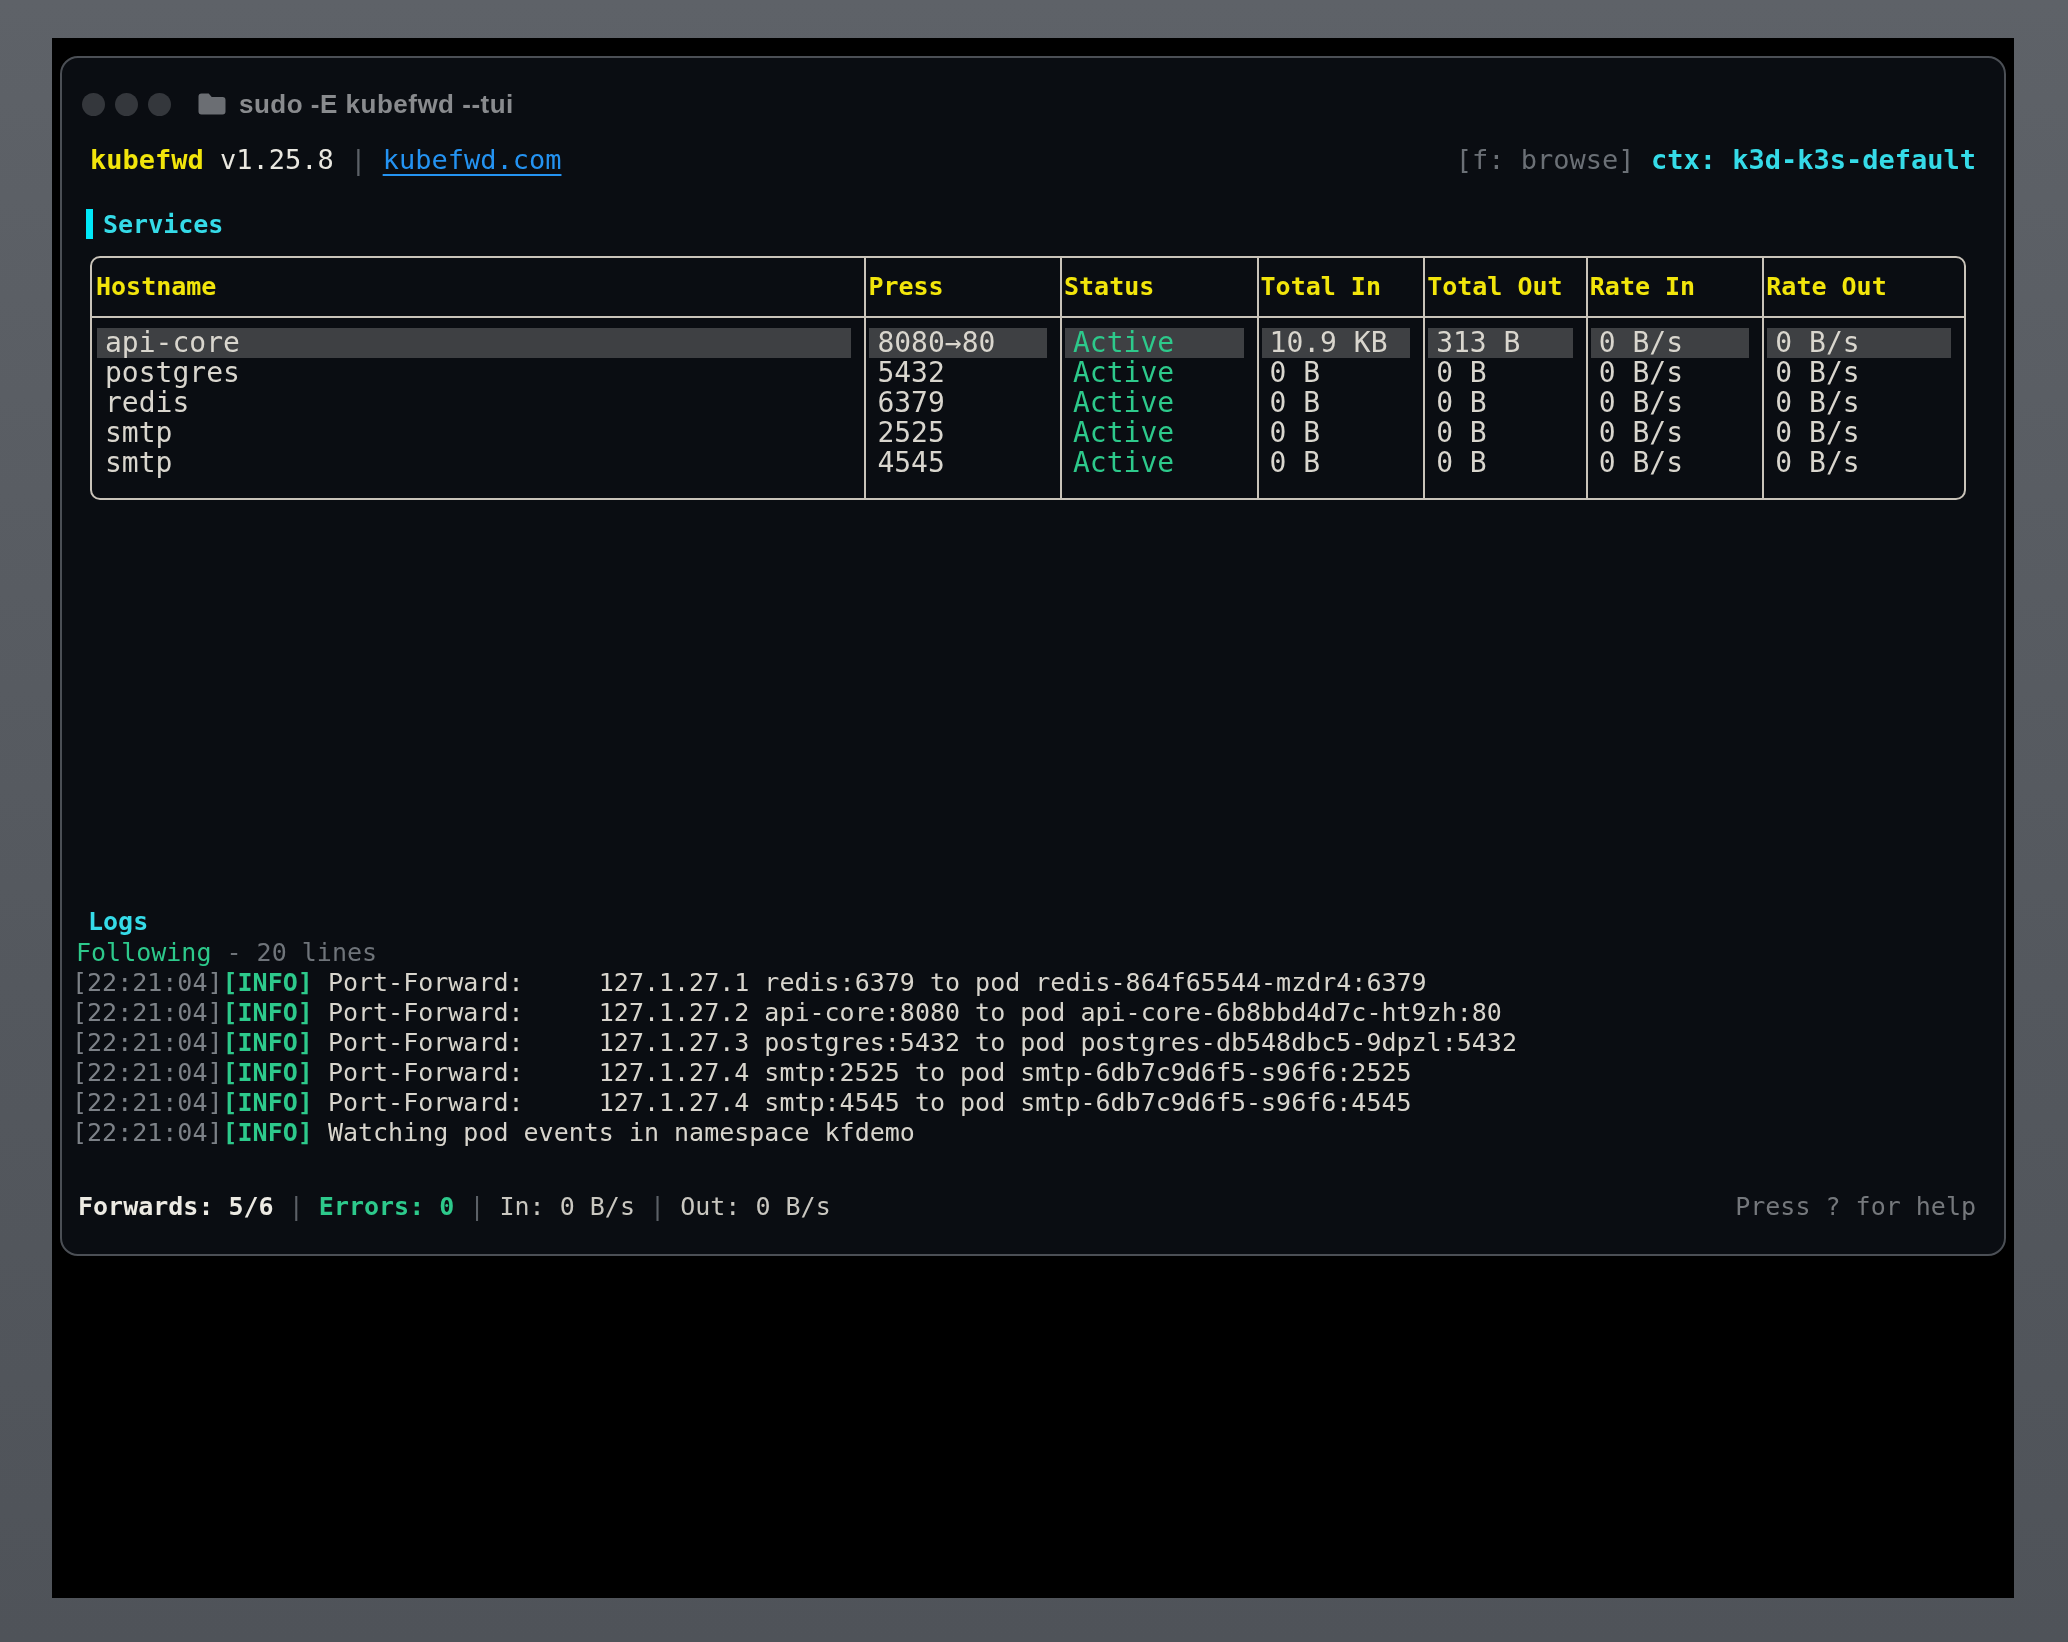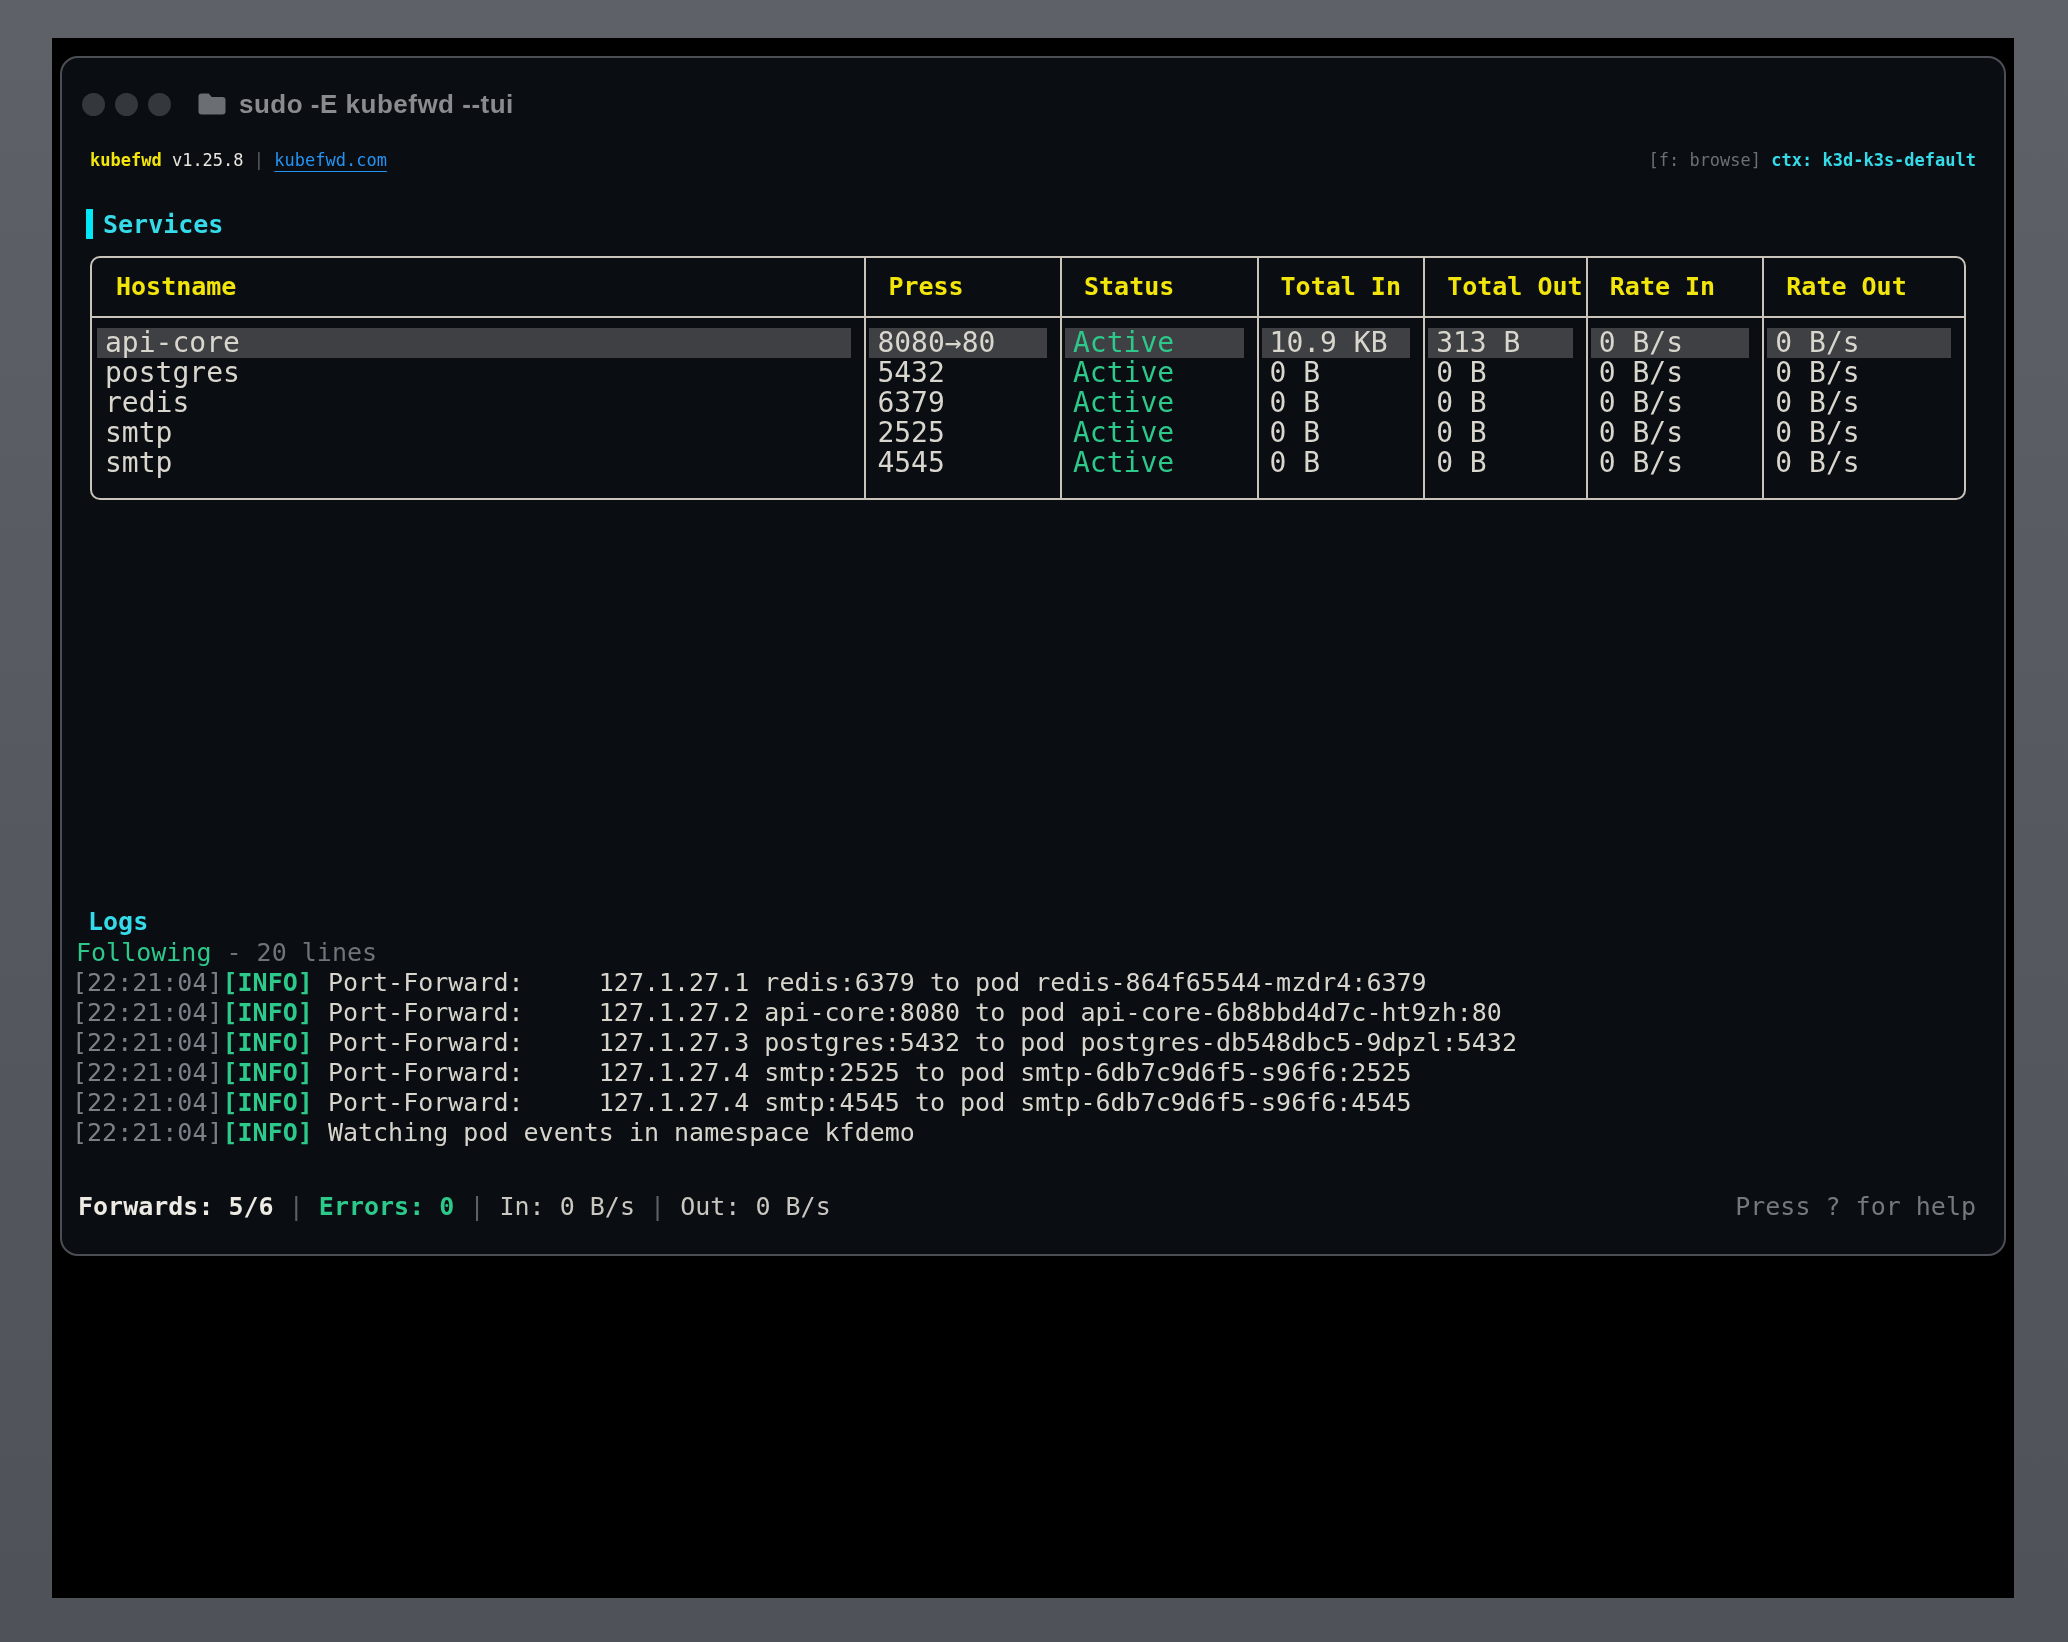--- a/index.html
+++ b/index.html
@@ -26,21 +26,21 @@
   .titlebar { padding: 30px 0 0 20px; height: 62px; display: flex; align-items: center; }
   .dot { width: 23px; height: 23px; border-radius: 50%; background: #34373c; margin-right: 10px; }
   .folder { margin-left: 16px; display: flex; align-items: center; }
   .win-title {
     margin-left: 12px; font-family: "Liberation Sans", sans-serif;
     font-weight: bold; font-size: 26px; color: #898b8e; letter-spacing: 0.5px;
   }
   
   .app-header {
     margin-top: 24px; padding: 0 28px; display: flex;
-    justify-content: space-between; font-size: 17px; line-height: 32px; white-space: pre; gap: 6px;
+    justify-content: space-between; font-size: 27px; line-height: 32px; white-space: pre; gap: 6px;
   }
   .hdr-app { color: #f2e50b; font-weight: bold; }
   .hdr-version { color: #e9e7e0; }
   .hdr-sep { color: #5c6167; }
   .hdr-link { color: #2493f2; text-decoration: underline; text-underline-offset: 5px; }
   .hdr-browse { color: #6b7076; }
   .hdr-ctx { color: #35dbe8; font-weight: bold; }
   
   .services-label { margin: 33px 0 0 24px; display: flex; align-items: center; height: 30px; }
   .cyan-bar { width: 7px; height: 30px; background: #00e8f8; }
@@ -49,21 +49,21 @@
     --cols: 41.26% 10.45% 10.5% 8.9% 8.69% 9.43% 1fr;
     margin: 17px 38px 0 28px; position: relative;
     border: 2px solid #c9c3b9; border-radius: 10px;
   }
   .vline { position: absolute; top: 0; bottom: 0; width: 2px; background: #c9c3b9; z-index: 3; }
   .thead-row {
     display: grid; grid-template-columns: var(--cols);
     padding: 14px 0; border-bottom: 2px solid #c9c3b9;
   }
   .th {
-    color: #f2e50b; font-weight: bold; font-size: 25px; line-height: 30px; padding-left: 24px;
+    color: #f2e50b; font-weight: bold; font-size: 25px; line-height: 30px; padding-left: 4px;
   }
   .tbody { padding: 10px 0 20px 0; }
   .trow { display: grid; grid-template-columns: var(--cols); position: relative; }
   .cell {
     font-size: 28px; line-height: 30px; height: 30px; padding-left: 13px;
     color: #d9d6ce; white-space: pre; overflow: hidden; z-index: 1;
   }
   .trow.selected .cell {
     background: #3e4043;
     box-shadow: inset 5px 0 0 0 #0a0d12, inset -13px 0 0 0 #0a0d12;

